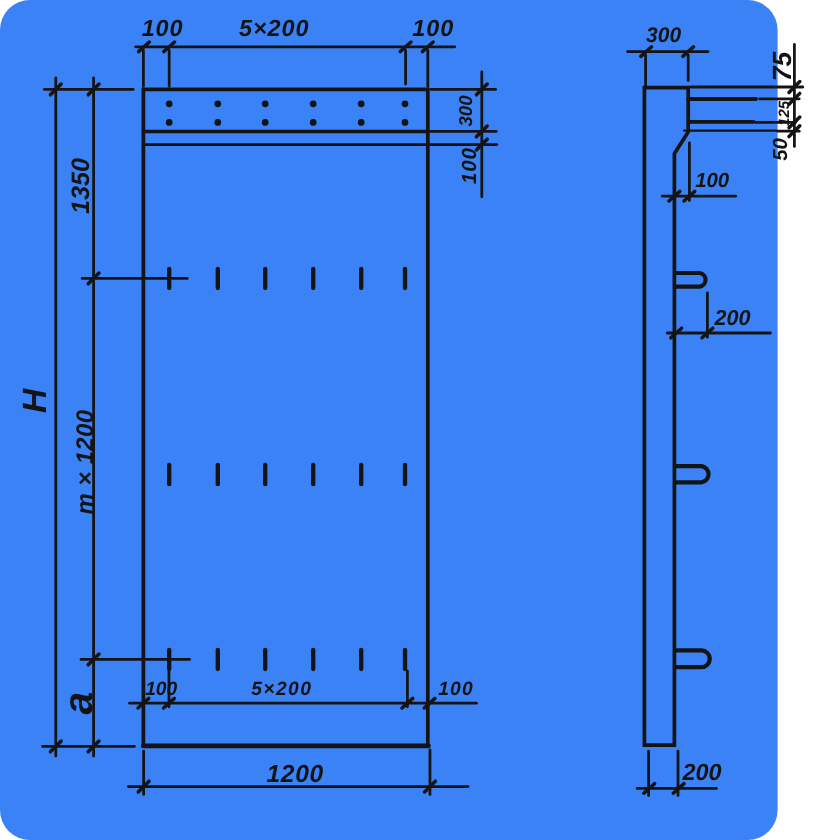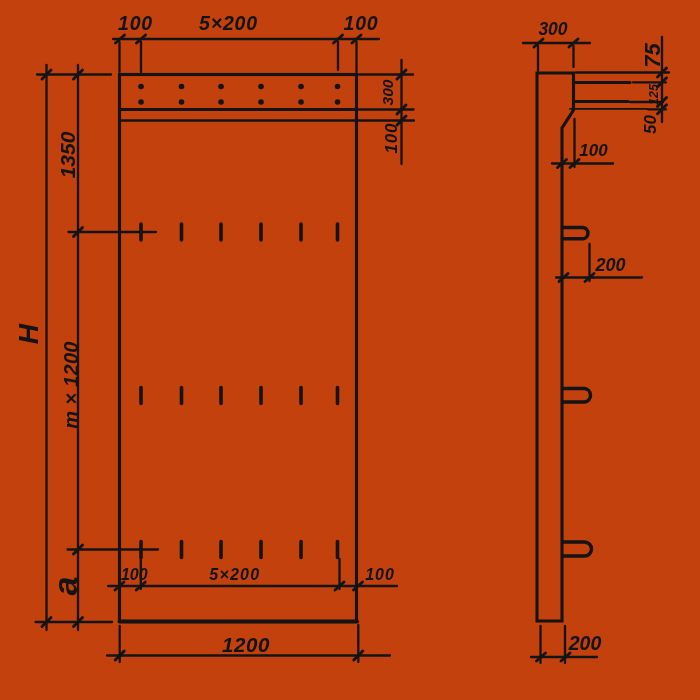--- a/index.html
+++ b/index.html
@@ -1,16 +1,16 @@
 <!DOCTYPE html>
 <html><head>
 <meta charset="utf-8">
 <style>
   html,body{margin:0;padding:0;background:#ffffff;}
-  .wrap{width:700px;height:700px;position:relative;background:#c2410c;filter:blur(0.3px);}
+  .wrap{width:648px;height:700px;position:relative;background:#3b82f6;filter:blur(0.3px);border-radius:25px;}
   svg{position:absolute;top:0;left:0;}
   text{font-family:"Liberation Sans",sans-serif;font-style:italic;font-weight:700;fill:#141414;}
 </style>
 </head>
 <body>
 <div class="wrap">
 <svg width="700" height="700" viewBox="0 0 700 700">
   <g stroke="#141414" fill="none" stroke-linecap="round">
 
   <rect x="119.5" y="74.5" width="237" height="547" stroke-width="3.1"></rect>

